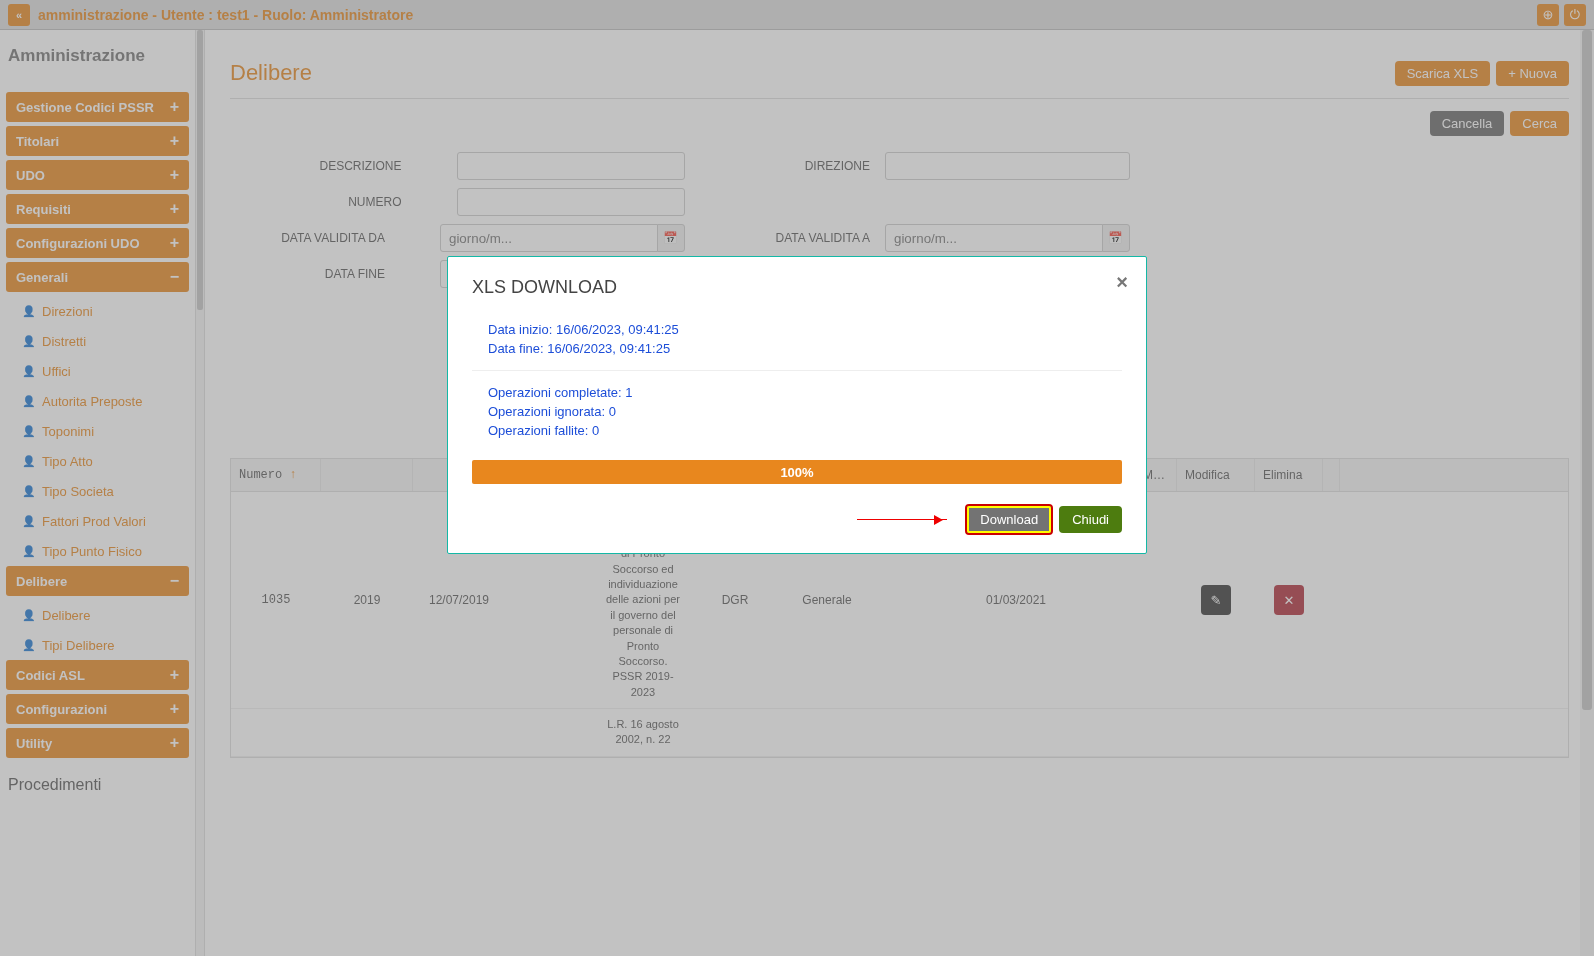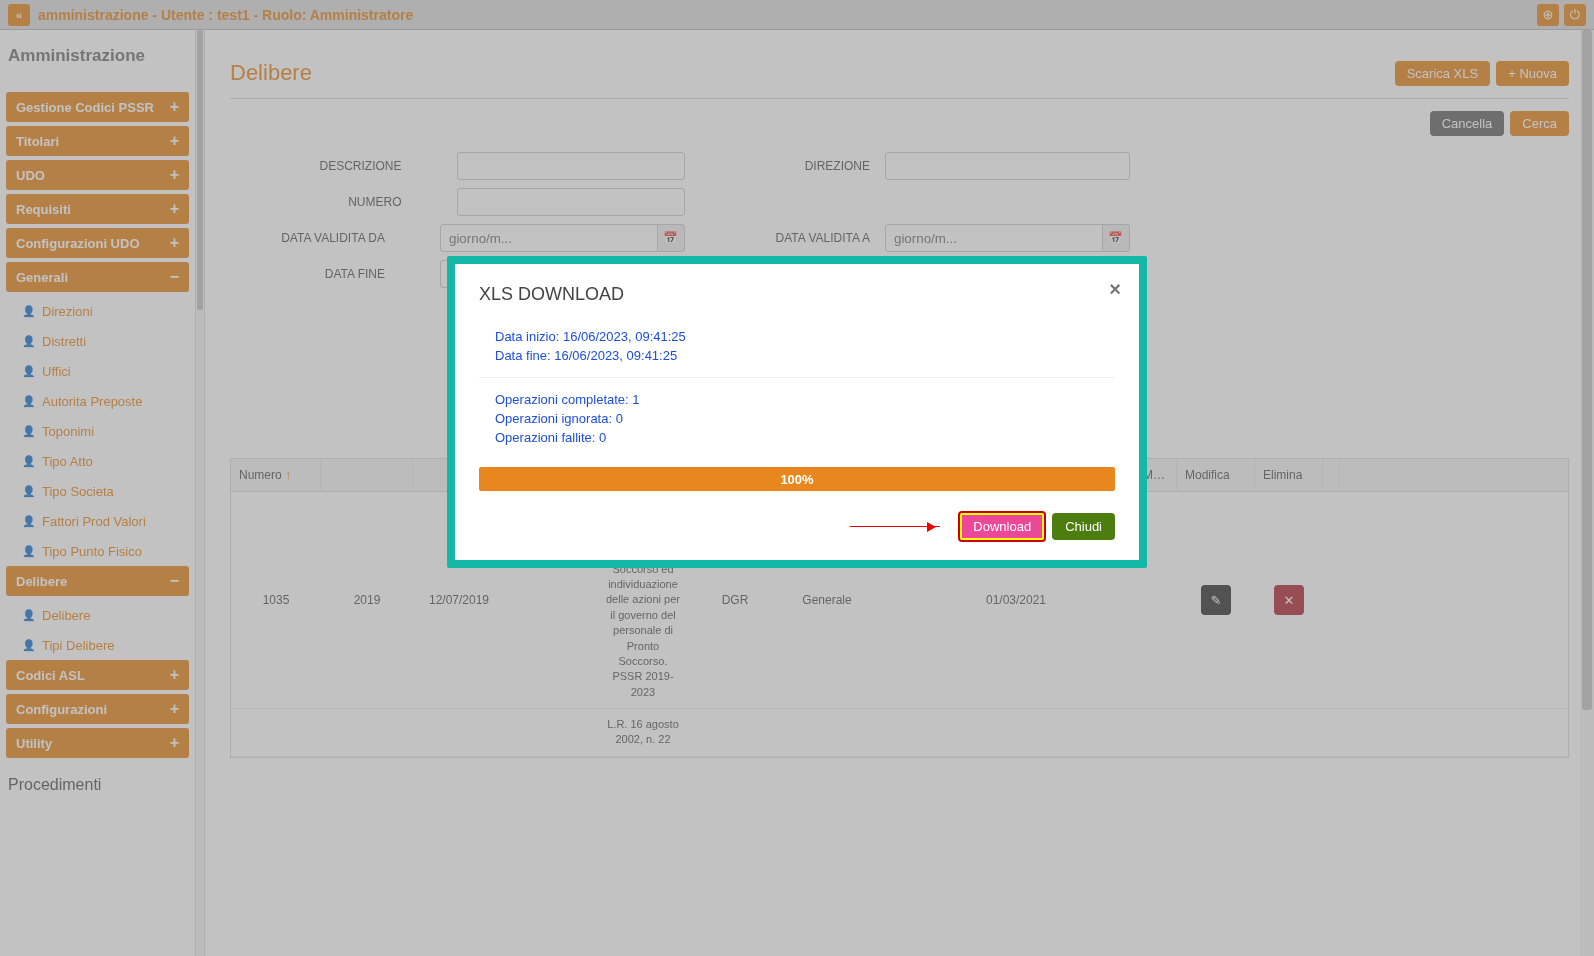--- a/index.html
+++ b/index.html
@@ -49,49 +49,49 @@
     .right-block { flex: 1; display: flex; }
     .right-block .filter-label { width: 200px; }
 
     .table { border: 1px solid #ddd; }
     .thead { display: flex; background: #f5f5f5; border-bottom: 1px solid #ddd; }
     .th { padding: 9px 8px; font-size: 12px; color: #555; border-right: 1px solid #e5e5e5; overflow: hidden; white-space: nowrap; text-overflow: ellipsis; }
     .tbody { }
     .tr { display: flex; border-bottom: 1px solid #eee; min-height: 40px; }
     .td { padding: 8px; font-size: 12px; color: #555; display: flex; align-items: center; justify-content: center; text-align: center; }
 
-    .col-numero { width: 90px; }
+    .col-numero { width: 90px; font-family: Liberation Mono, monospace; }
     .col-anno { width: 92px; }
     .col-inizio { width: 92px; }
     .col-fine { width: 92px; }
     .col-desc { width: 92px; }
     .col-tipo { width: 92px; }
     .col-dir { width: 92px; }
     .col-crea { width: 90px; }
     .col-mod { width: 106px; }
     .col-ultmod { width: 108px; }
     .col-modifica { width: 78px; }
     .col-elimina { width: 68px; }
     .col-scrollpad { width: 14px; }
 
     .action-btn { width: 30px; height: 30px; border-radius: 4px; color: #fff; display: flex; align-items: center; justify-content: center; cursor: pointer; font-size: 13px; }
     .action-edit { background: #333; }
     .action-del { background: #b02a37; }
 
     
     .overlay { position: fixed; inset: 0; background: rgba(120,120,120,0.45); display: flex; align-items: flex-start; justify-content: center; padding-top: 256px; }
-    .modal { width: 700px; background: #fff; border: 8px solid #14b8a6; border-radius: 2px; padding: 20px 24px 18px; position: relative; }
+    .modal { width: 700px; background: #fff; border: 1px solid #14b8a6; border-radius: 2px; padding: 20px 24px 18px; position: relative; }
     .modal-title { font-size: 18px; color: #444; margin-bottom: 24px; }
     .modal-close { position: absolute; top: 14px; right: 18px; font-size: 20px; color: #777; cursor: pointer; font-weight: bold; }
     .modal-body p { margin-bottom: 4px; font-size: 13px; color: #1d4ed8; margin-left: 16px; }
     .modal-hr { border: none; border-top: 1px solid #eee; margin: 14px 0; }
     .progress { height: 24px; background: #e8871e; color: #fff; display: flex; align-items: center; justify-content: center; font-weight: bold; border-radius: 2px; margin-top: 22px; }
     .modal-footer { display: flex; justify-content: flex-end; align-items: center; margin-top: 20px; }
     .modal-footer .btn { padding: 6px 13px; }
-    .btn-download { background: #ec4899; border: 2px solid #c00; outline: 2px solid #ff0; outline-offset: -4px; }
+    .btn-download { background: #737373; border: 2px solid #c00; outline: 2px solid #ff0; outline-offset: -4px; }
 
     .arrow { position: absolute; width: 90px; height: 1px; background: #e00; }
     .arrow::after { content: ''; position: absolute; right: -1px; top: -4px; border: 5px solid transparent; border-left: 9px solid #e00; }
 
     .main-scrollbar { position: absolute; right: 0; top: 0; bottom: 0; width: 14px; background: #f5f5f5; }
     .main-scrollbar-thumb { background: #c5c5c5; position: absolute; left: 2px; right: 2px; top: 0; height: 680px; border-radius: 3px; }
 
   </style>
 </head>
 <body>

